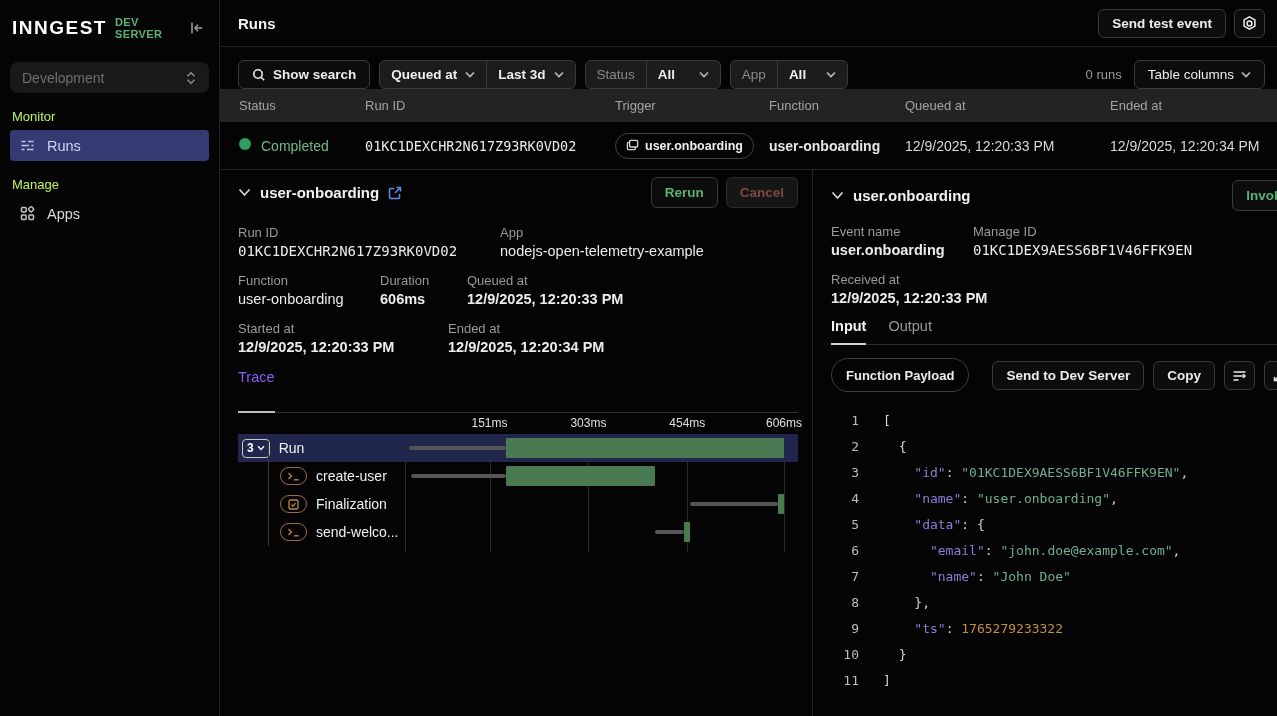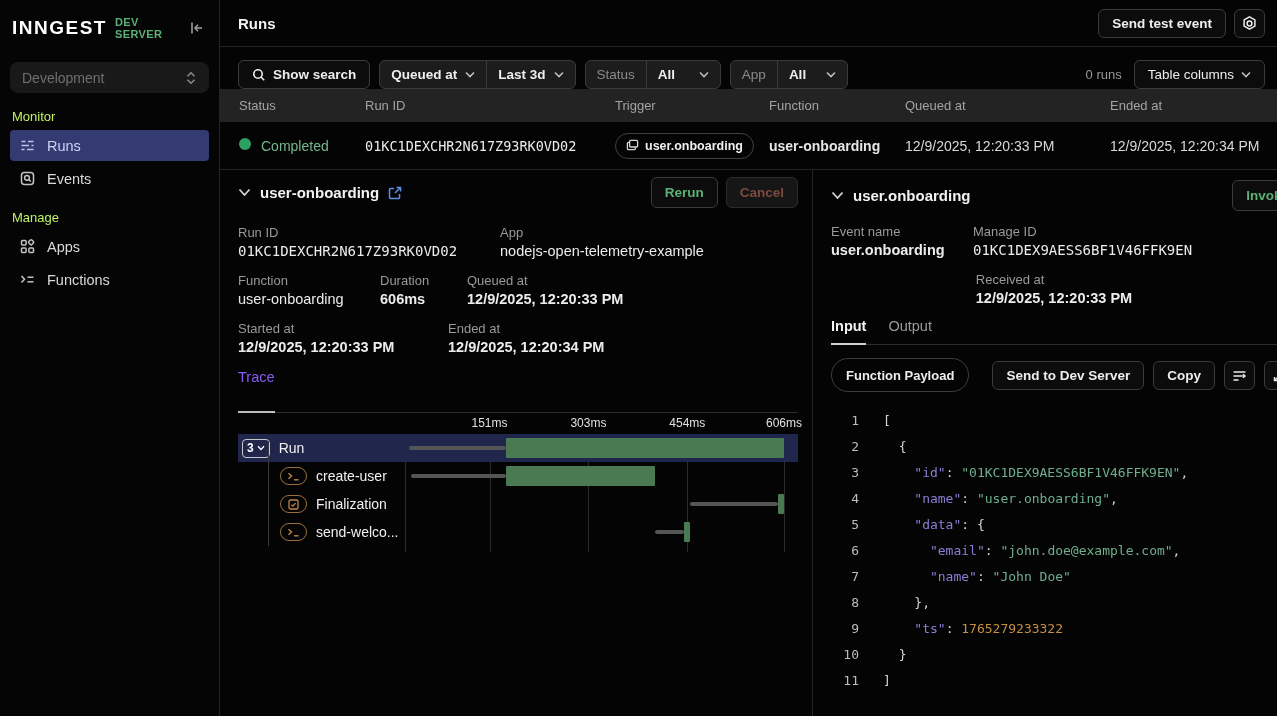--- a/index.html
+++ b/index.html
@@ -154,52 +154,32 @@
           <path d="M2.5 4.5h4"></path>
             <path d="M9 4.5h5.5"></path>
           <path d="M2.5 8.5h7.5"></path>
             <path d="M12.5 8.5h2"></path>
           <path d="M2.5 12.5h3"></path>
             <path d="M8 12.5h6.5"></path>
         </svg>
       </span>
       <span>Runs</span>
     </div>
-    <div class="nav-item">
-      <span class="nicon">
-        <svg width="17" height="17" viewBox="0 0 17 17" fill="none" stroke="currentColor" stroke-width="1.5">
-          <rect x="2.5" y="2.5" width="12" height="12" rx="3"></rect>
-          <circle cx="8" cy="7.8" r="2.4"></circle>
-            <path d="M9.8 9.6l1.9 1.9"></path>
-        </svg>
-      </span>
-      <span>Events</span>
-    </div>
 
     <div class="nav-label">Manage</div>
     <div class="nav-item">
       <span class="nicon">
         <svg width="17" height="17" viewBox="0 0 17 17" fill="none" stroke="currentColor" stroke-width="1.5">
           <rect x="2.5" y="2.5" width="4.6" height="4.6" rx="1"></rect>
           <rect x="2.5" y="9.9" width="4.6" height="4.6" rx="1"></rect>
           <rect x="9.9" y="9.9" width="4.6" height="4.6" rx="1"></rect>
           <rect x="10" y="2.2" width="4.2" height="4.2" rx="1" transform="rotate(45 12.1 4.3)"></rect>
         </svg>
       </span>
       <span>Apps</span>
-    </div>
-    <div class="nav-item">
-      <span class="nicon">
-        <svg width="17" height="17" viewBox="0 0 17 17" fill="none" stroke="currentColor" stroke-width="1.5">
-          <path d="M2.5 5l3 3.2-3 3.2"></path>
-            <path d="M8.5 6.2h6"></path>
-            <path d="M8.5 10.8h6"></path>
-        </svg>
-      </span>
-      <span>Functions</span>
     </div>
   </aside>
 
   <div class="main">
 
     <div class="topbar">
       <span class="page-title">Runs</span>
       <div class="topbar-right">
         <button class="btn">Send test event</button>
         <button class="btn icon-btn">
@@ -452,21 +432,21 @@
             <div class="meta-field" style="width:142px;">
               <div class="mlabel">Event name</div>
               <div class="mvalue">user.onboarding</div>
             </div>
             <div class="meta-field">
               <div class="mlabel">Manage ID</div>
               <div class="mvalue mono">01KC1DEX9AESS6BF1V46FFK9EN</div>
             </div>
           </div>
 
-          <div class="ep-meta-row" style="margin-top:14px;justify-content:center;">
+          <div class="ep-meta-row" style="margin-top:14px;">
             <div class="meta-field">
               <div class="mlabel">Received at</div>
               <div class="mvalue">12/9/2025, 12:20:33 PM</div>
             </div>
           </div>
 
           <div class="tabs-row">
             <span class="tab active">Input</span>
             <span class="tab">Output</span>
           </div>

